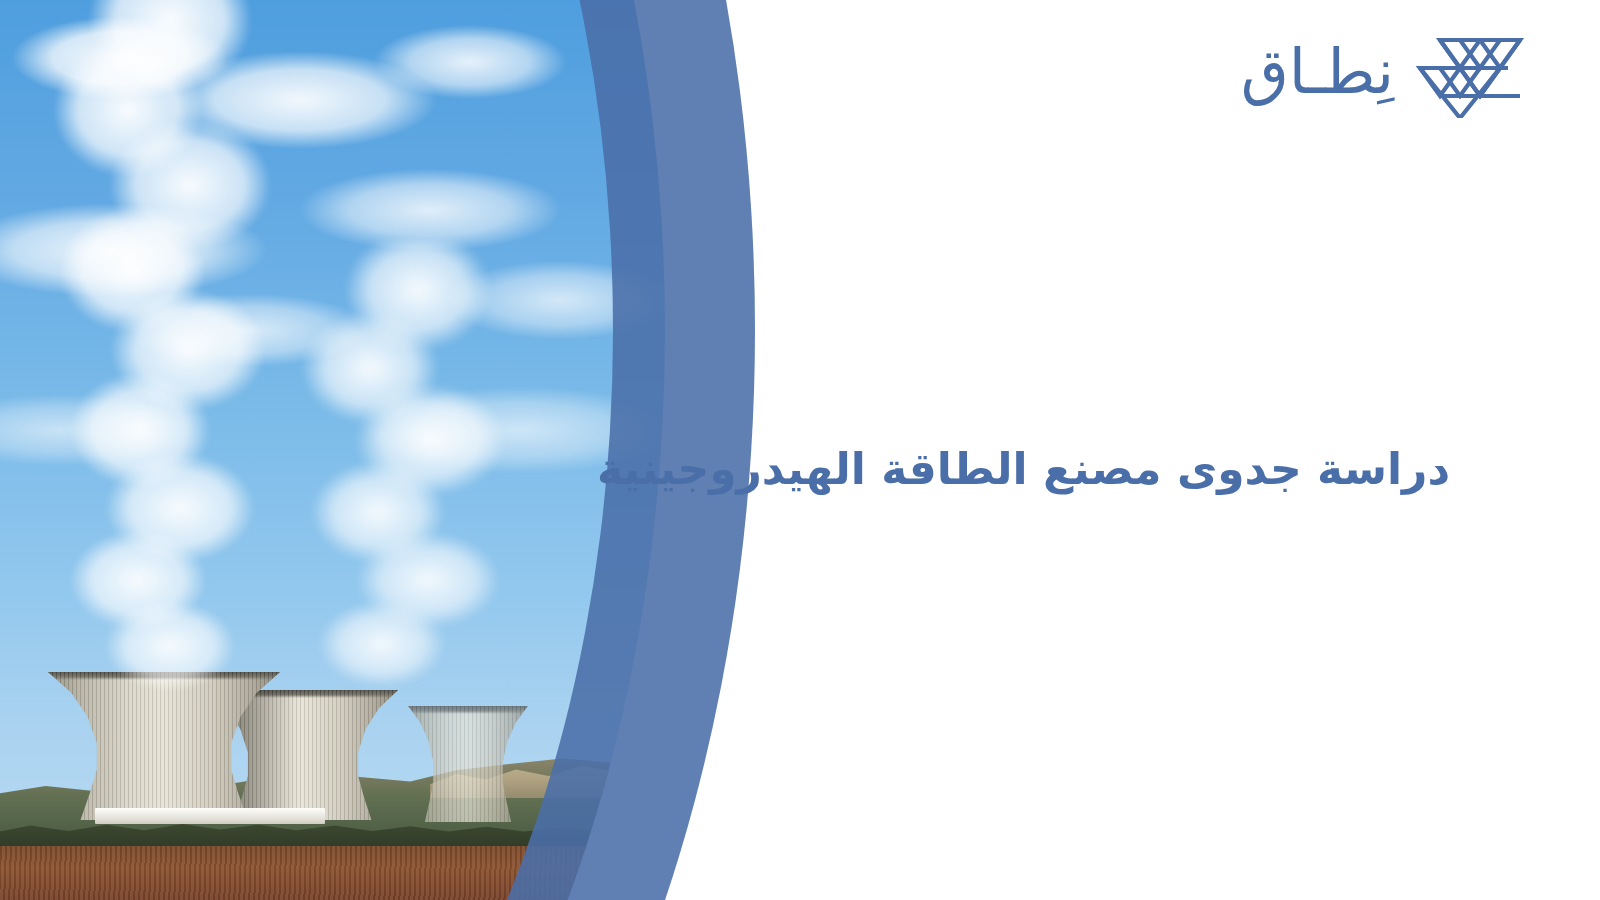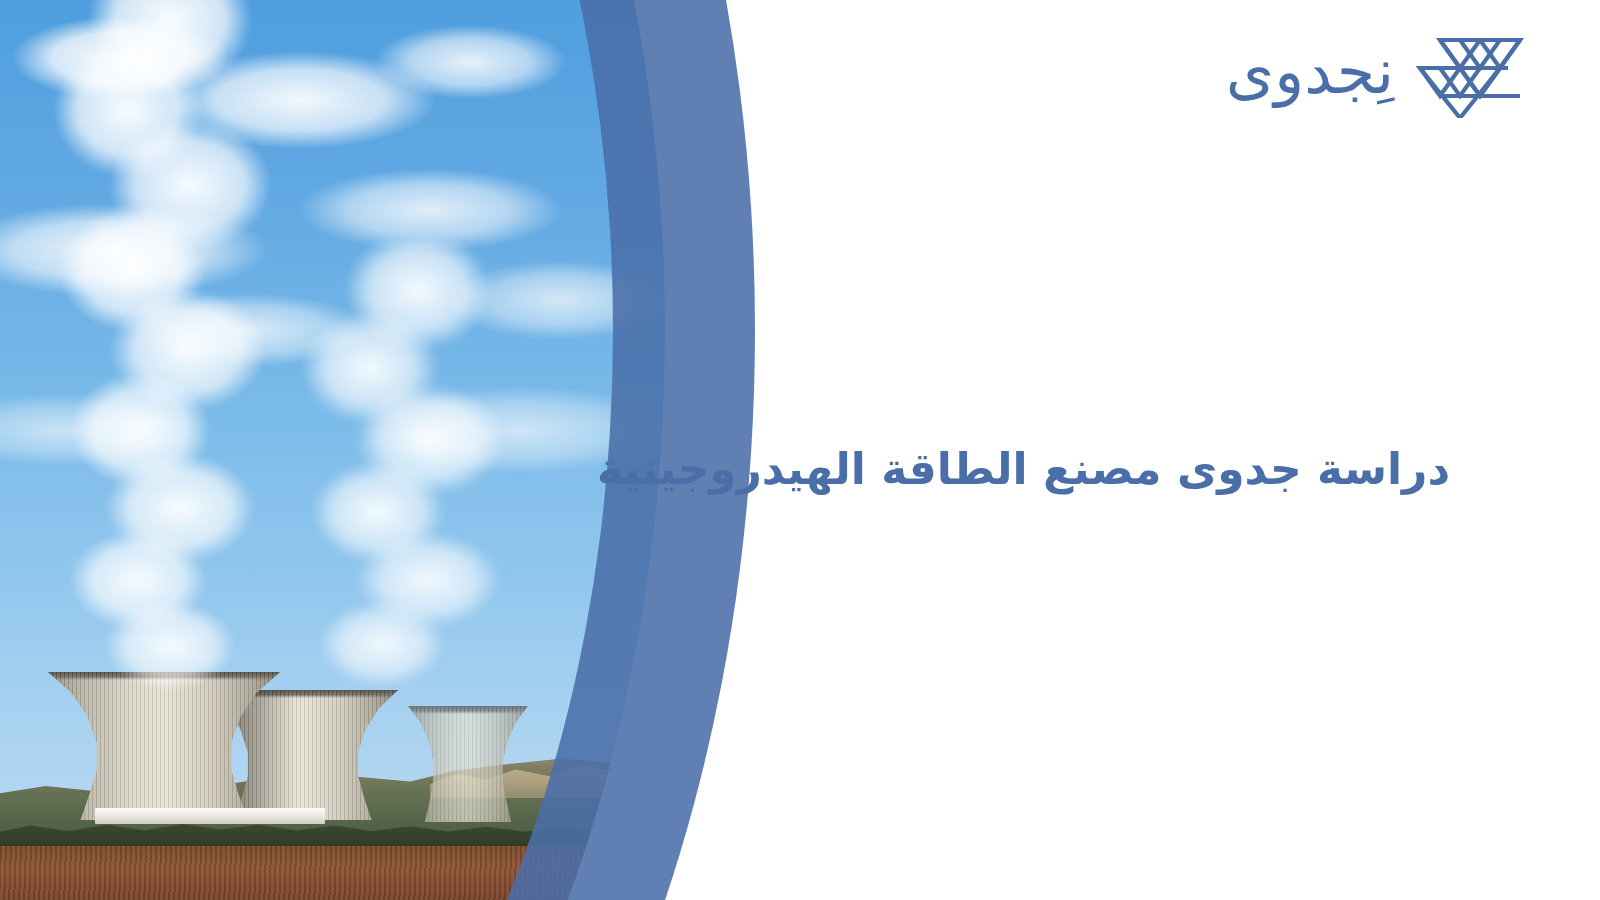--- a/index.html
+++ b/index.html
@@ -346,18 +346,18 @@
         <path d="M12 42 H100"></path>
 
         <path d="M12 42 H92 L52 92 Z"></path>
         <path d="M32 42 L52 70 L72 42"></path>
         <path d="M12 42 L32 70 L52 42"></path>
         <path d="M52 42 L72 70 L92 42"></path>
 
         <path d="M32 70 H112"></path>
       </g>
     </svg>
-    <span id="logo-word">نِجدوى</span>
+    <span id="logo-word">نِطـاق</span>
   </div>
 
   <h1 id="slide-title">دراسة جدوى مصنع الطاقة الهيدروجينية</h1>
 
 </div>
 
 </body></html>

